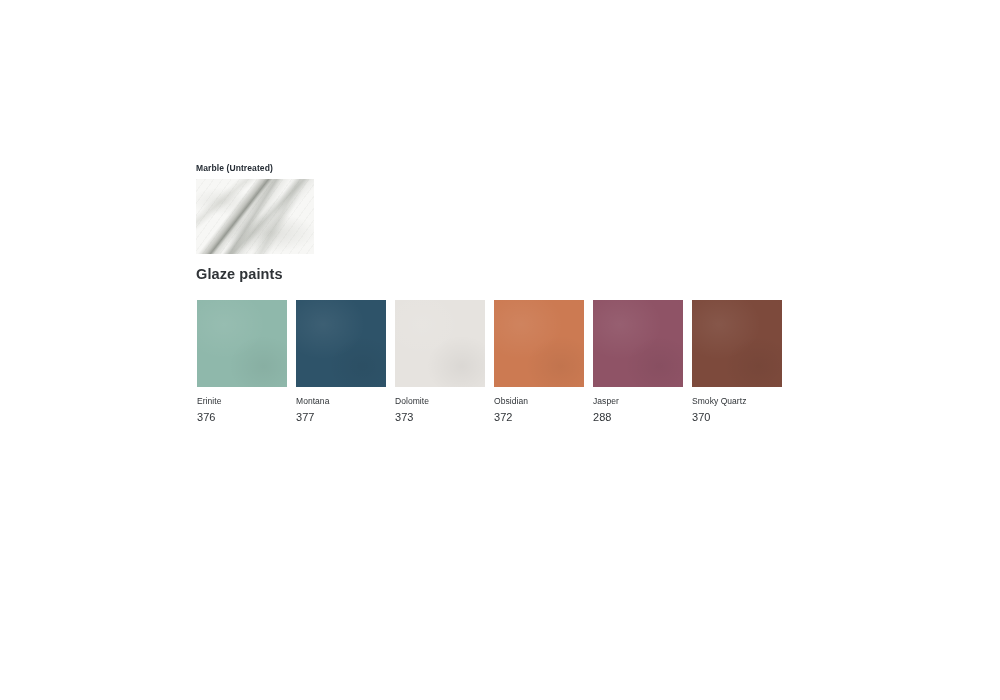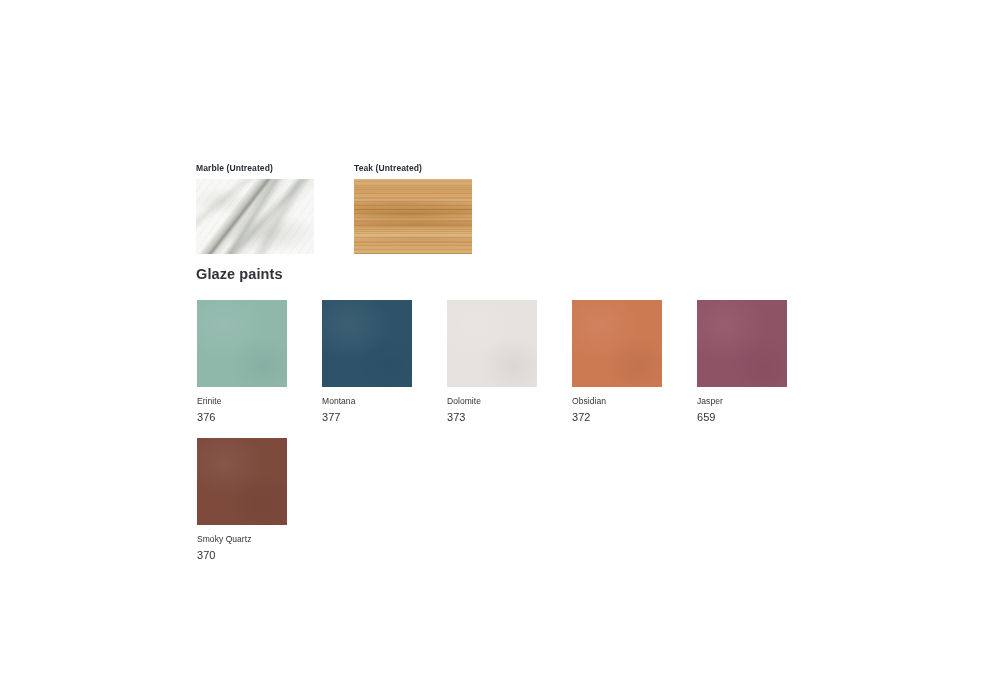--- a/index.html
+++ b/index.html
@@ -109,21 +109,21 @@
   .swatch-grid {
     position: absolute;
     left: 197px;
     top: 300px;
     width: 720px;
     display: flex;
     flex-wrap: wrap;
     gap: 0;
   }
   .swatch-cell {
-    width: 125px;
+    width: 99px;
     margin-bottom: 15px;
   }
   .swatch-chip {
     width: 90px;
     height: 87px;
     position: relative;
     overflow: hidden;
   }
   .swatch-chip::after {
     content: "";
@@ -150,24 +150,20 @@
 </head>
 <body style="background-color: rgb(255, 255, 255);">
 
 <div id="page">
 
   <div class="materials">
     <div class="material-tile">
       <div class="material-label">Marble (Untreated)</div>
       <div class="material-sample tex-marble"></div>
     </div>
-    <div class="material-tile">
-      <div class="material-label">Teak (Untreated)</div>
-      <div class="material-sample tex-teak"></div>
-    </div>
   </div>
 
   <div class="section-heading">Glaze paints</div>
 
   <div class="swatch-grid">
 
     <div class="swatch-cell">
       <div class="swatch-chip" style="background-color: rgb(143, 184, 171);"></div>
       <div class="swatch-name">Erinite</div>
       <div class="swatch-code">376</div>
@@ -188,21 +184,21 @@
 
     <div class="swatch-cell">
       <div class="swatch-chip" style="background-color: rgb(204, 122, 82);"></div>
       <div class="swatch-name">Obsidian</div>
       <div class="swatch-code">372</div>
     </div>
 
     <div class="swatch-cell">
       <div class="swatch-chip" style="background-color: rgb(143, 83, 102);"></div>
       <div class="swatch-name">Jasper</div>
-      <div class="swatch-code">659</div>
+      <div class="swatch-code">288</div>
     </div>
 
 
     <div class="swatch-cell">
       <div class="swatch-chip" style="background-color: rgb(125, 74, 60);"></div>
       <div class="swatch-name">Smoky Quartz</div>
       <div class="swatch-code">370</div>
     </div>
 
   </div>

